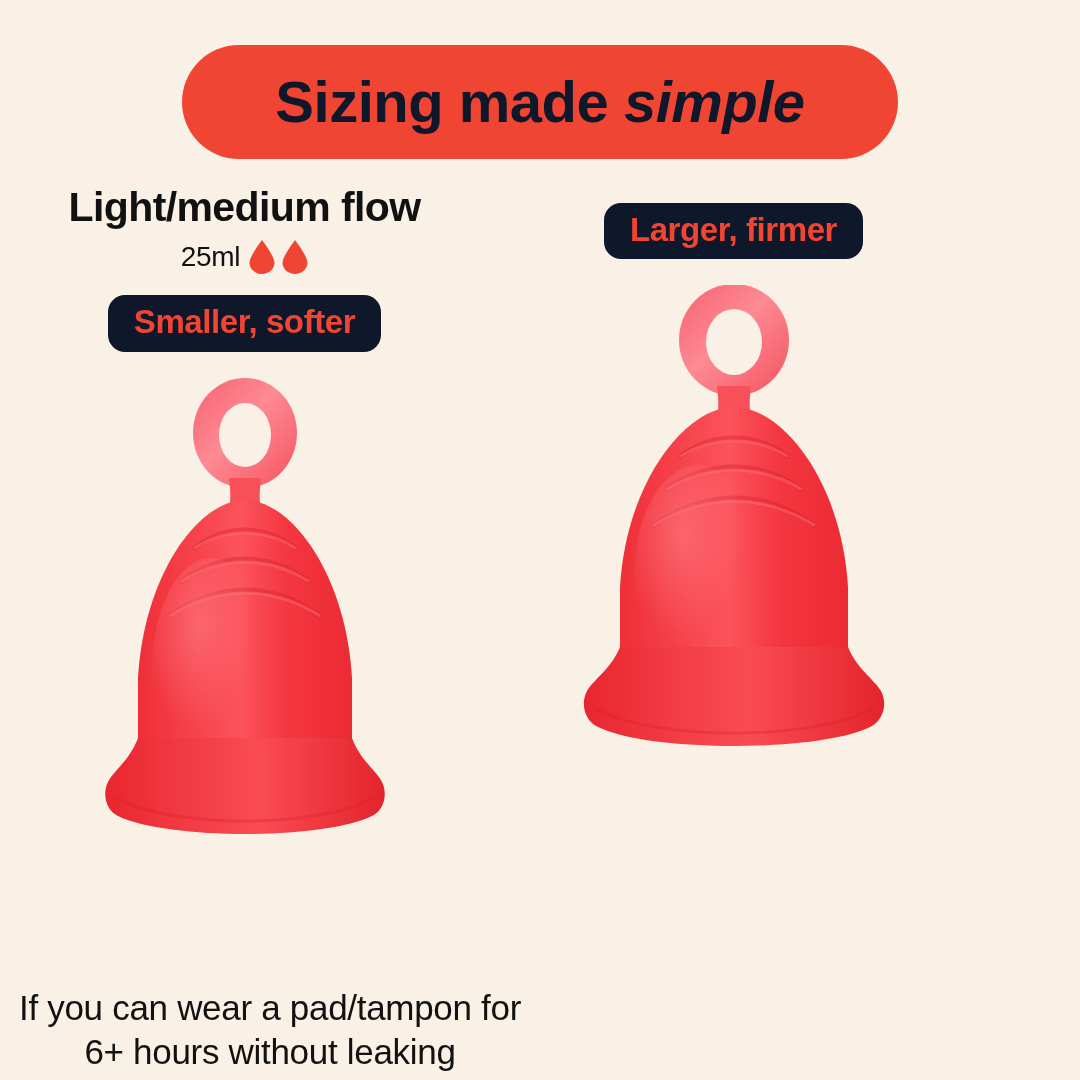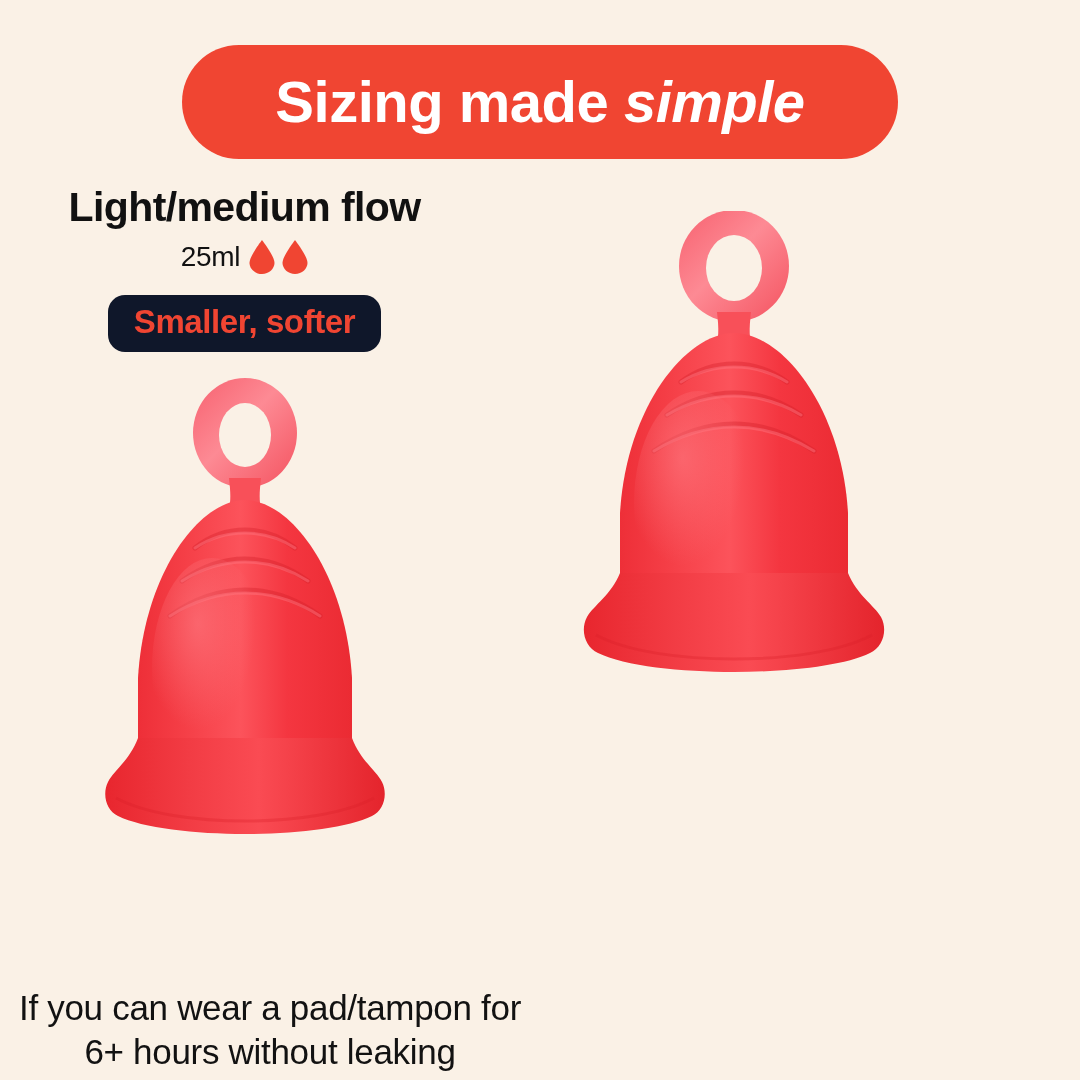--- a/index.html
+++ b/index.html
@@ -24,21 +24,21 @@
     width: 716px;
     height: 114px;
     background: #F04532;
     border-radius: 57px;
     display: flex;
     align-items: center;
     justify-content: center;
     box-sizing: border-box;
   }
   .title-text {
-    color: #ffffff;
+    color: #0f172a;
     font-size: 58px;
     font-weight: bold;
     letter-spacing: -0.5px;
     white-space: nowrap;
     line-height: 1;
   }
   .title-text .em {
     font-style: italic;
   }
 
@@ -230,20 +230,23 @@
       </svg>
     </div>
 
     <div class="caption">If you can wear a pad/tampon for 6+ hours without leaking</div>
   </div>
 
   <div class="col">
 
 
 
+    <div class="badge">
+      <span class="badge-text">Larger, firmer</span>
+    </div>
 
     <div class="cup-wrap">
       <svg width="312" height="490" viewBox="0 0 312 490">
         <defs>
           <linearGradient id="bodyGradR" x1="0" y1="0" x2="1" y2="0">
             <stop offset="0%" stop-color="#EE2F38"></stop>
             <stop offset="22%" stop-color="#F53F47"></stop>
             <stop offset="48%" stop-color="#FC535B"></stop>
             <stop offset="70%" stop-color="#F43640"></stop>
             <stop offset="100%" stop-color="#EB2B33"></stop>

